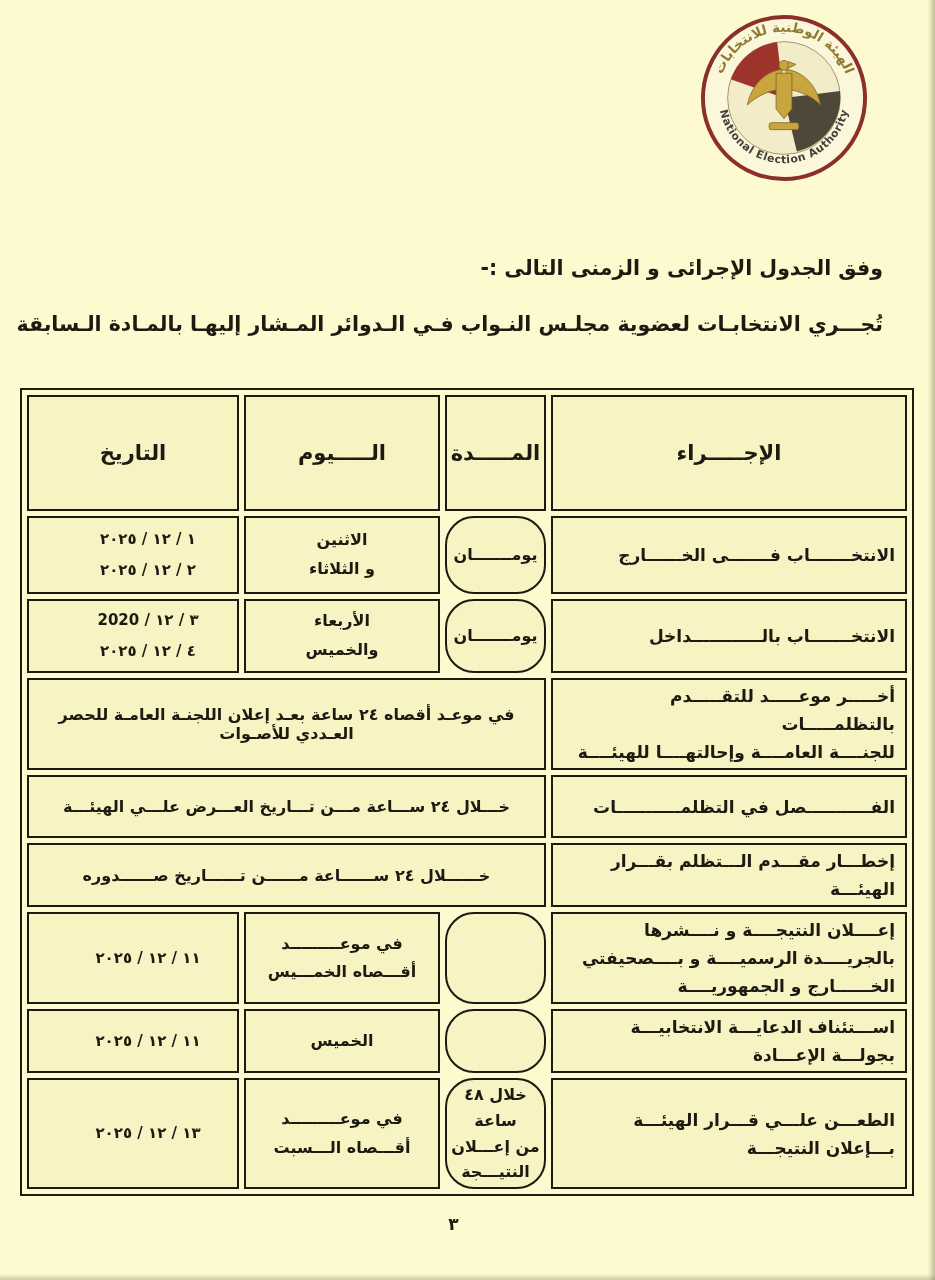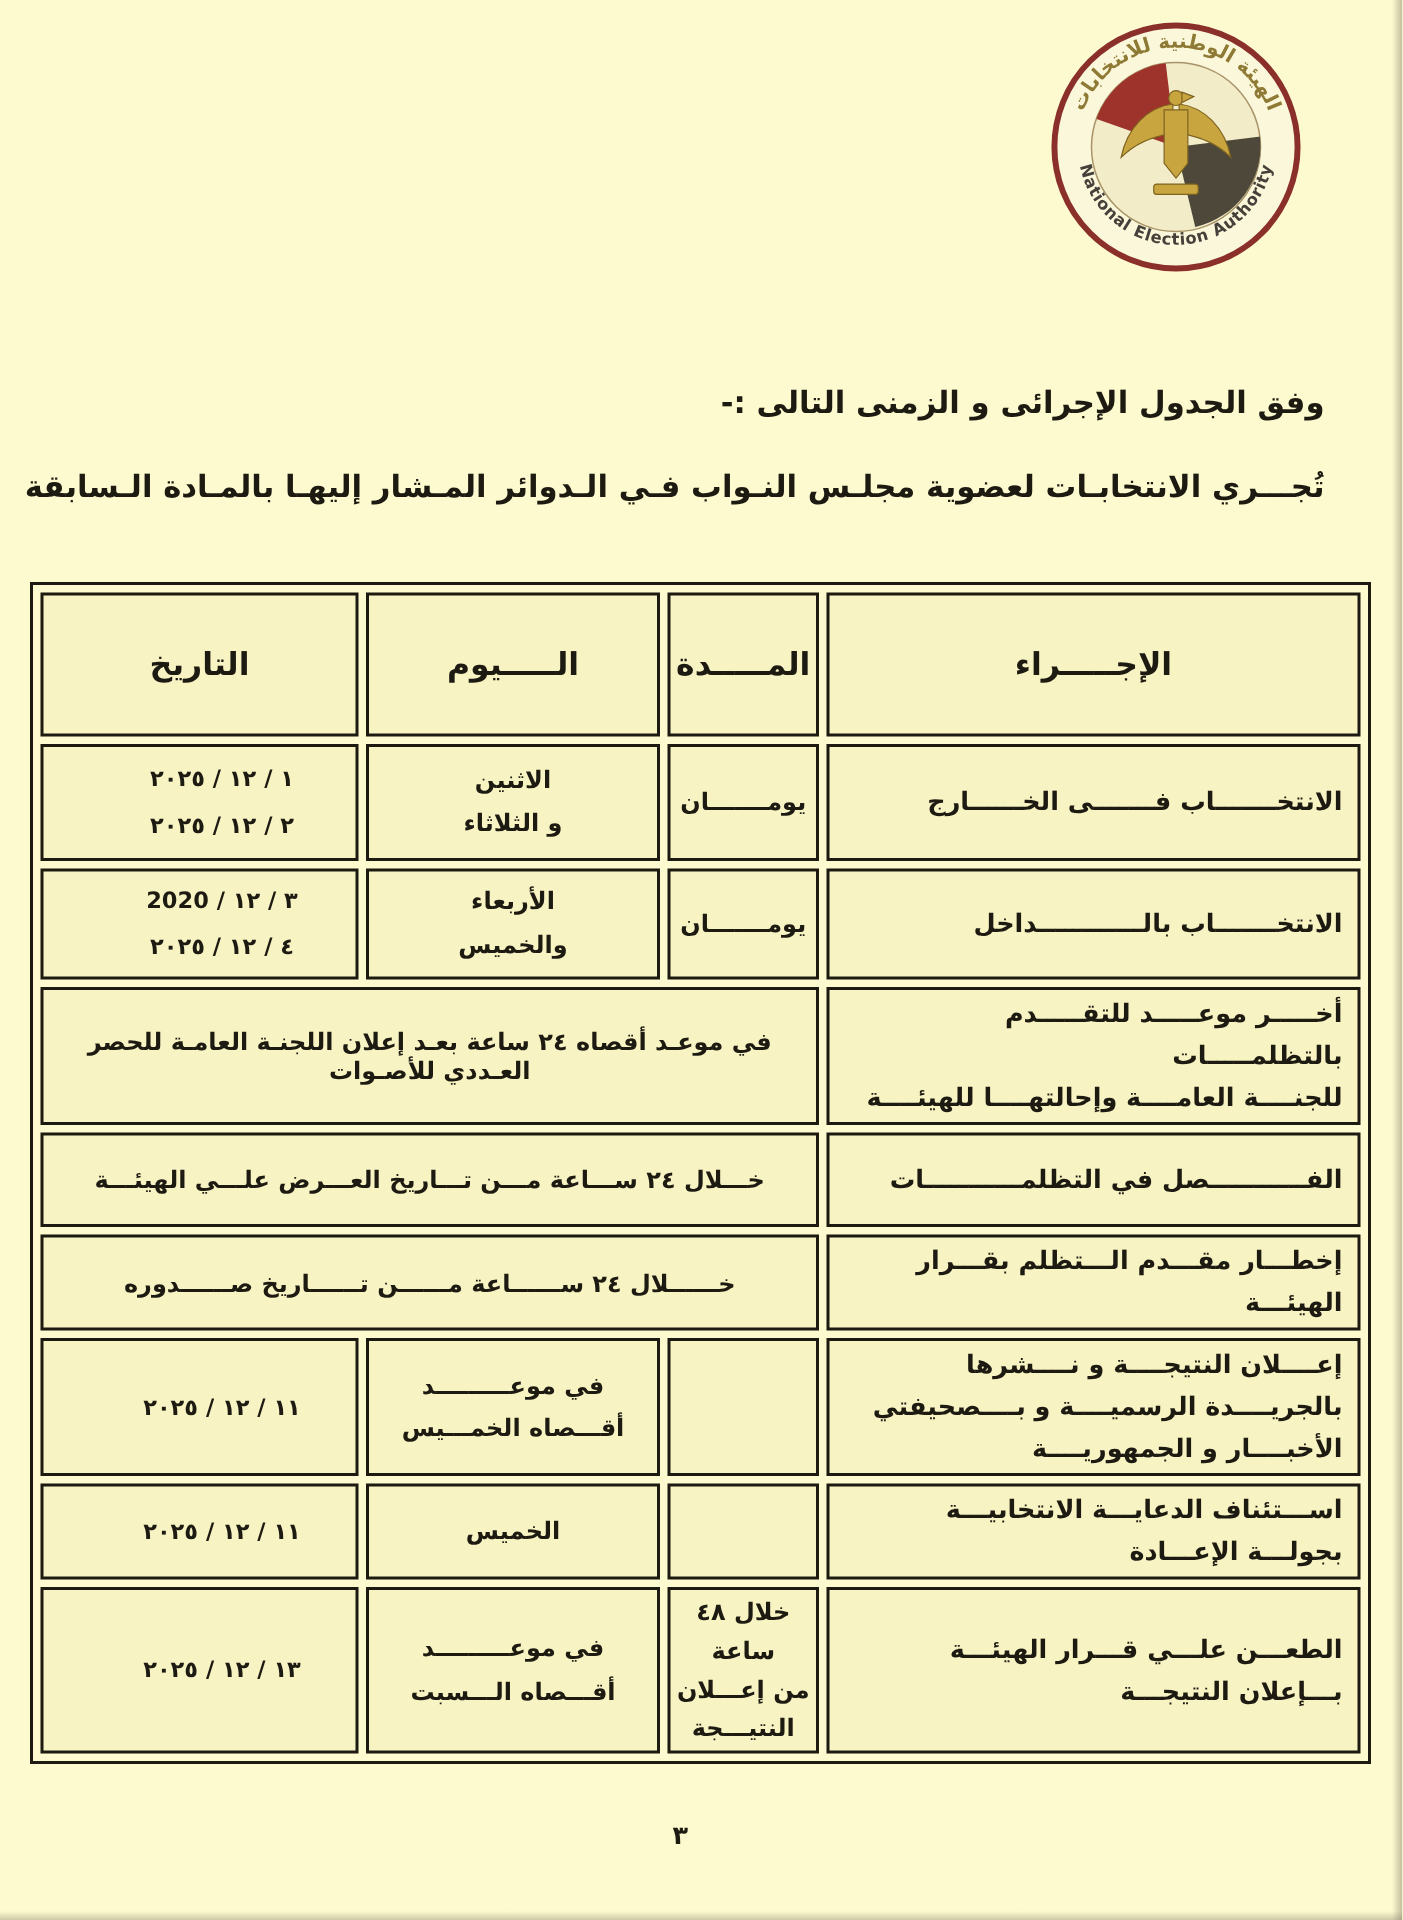--- a/index.html
+++ b/index.html
@@ -39,24 +39,24 @@
   table.schedule{
     position:absolute;top:388px;left:20px;width:894px;
     border-collapse:separate;border-spacing:5px;border:2px solid var(--ink);
     table-layout:fixed;direction:rtl;
   }
   th,td{
     border:2px solid var(--ink);background:var(--cell);color:var(--ink);
     font-weight:bold;vertical-align:middle;text-align:center;box-sizing:border-box;
     overflow:hidden;
   }
-  th{font-size:21px;height:96px;}
+  th{font-size:21px;height:116px;}
   .col-proc{width:356px}.col-dur{width:101px}.col-day{width:196px}.col-date{width:212px}
   .c-procedure{text-align:right;padding:2px 10px;font-size:17px;line-height:1.65;}
-  .c-duration{font-size:16px;line-height:1.6;padding:2px 3px;}
+  .c-duration{font-size:16px;line-height:1.6;padding:2px 3px;border-radius:29px;}
   .c-day{font-size:16px;line-height:1.8;padding:2px 20px;}
   .c-date{font-size:15px;letter-spacing:1px;line-height:2.1;direction:rtl;padding-left:31px;}
   .c-timing{font-size:16px;padding:20px 6px;text-align:center;}
 
   .page-number{
     position:absolute;top:1214px;left:0;right:28px;text-align:center;
     font-size:17px;font-weight:bold;
   }
 </style>
 </head>
@@ -154,21 +154,21 @@
           <td colspan="3" class="cell c-timing">خـــلال ٢٤ ســـاعة مـــن تـــاريخ العـــرض علـــي الهيئـــة</td>
         </tr>
         <tr style="height: 58px;">
           <td class="cell c-procedure">إخطـــار مقـــدم الـــتظلم بقـــرار الهيئـــة</td>
           <td colspan="3" class="cell c-timing">خــــــلال ٢٤ ســــــاعة مــــــن تــــــاريخ صــــــدوره</td>
         </tr>
         <tr style="height: 86px;">
           <td class="cell c-procedure">
             <div class="ln">إعــــلان النتيجــــة و نــــشرها</div>
             <div class="ln">بالجريــــدة الرسميــــة و بــــصحيفتي</div>
-            <div class="ln">الأخبــــار و الجمهوريــــة</div>
+            <div class="ln">الخــــــارج و الجمهوريــــة</div>
           </td>
           <td class="cell c-duration"></td>
           <td class="cell c-day">
             <div class="ln">في موعـــــــــد</div>
             <div class="ln">أقـــصاه الخمـــيس</div>
           </td>
           <td class="cell c-date">
             <div class="ln">١١ / ١٢ / ٢٠٢٥</div>
           </td>
         </tr>

